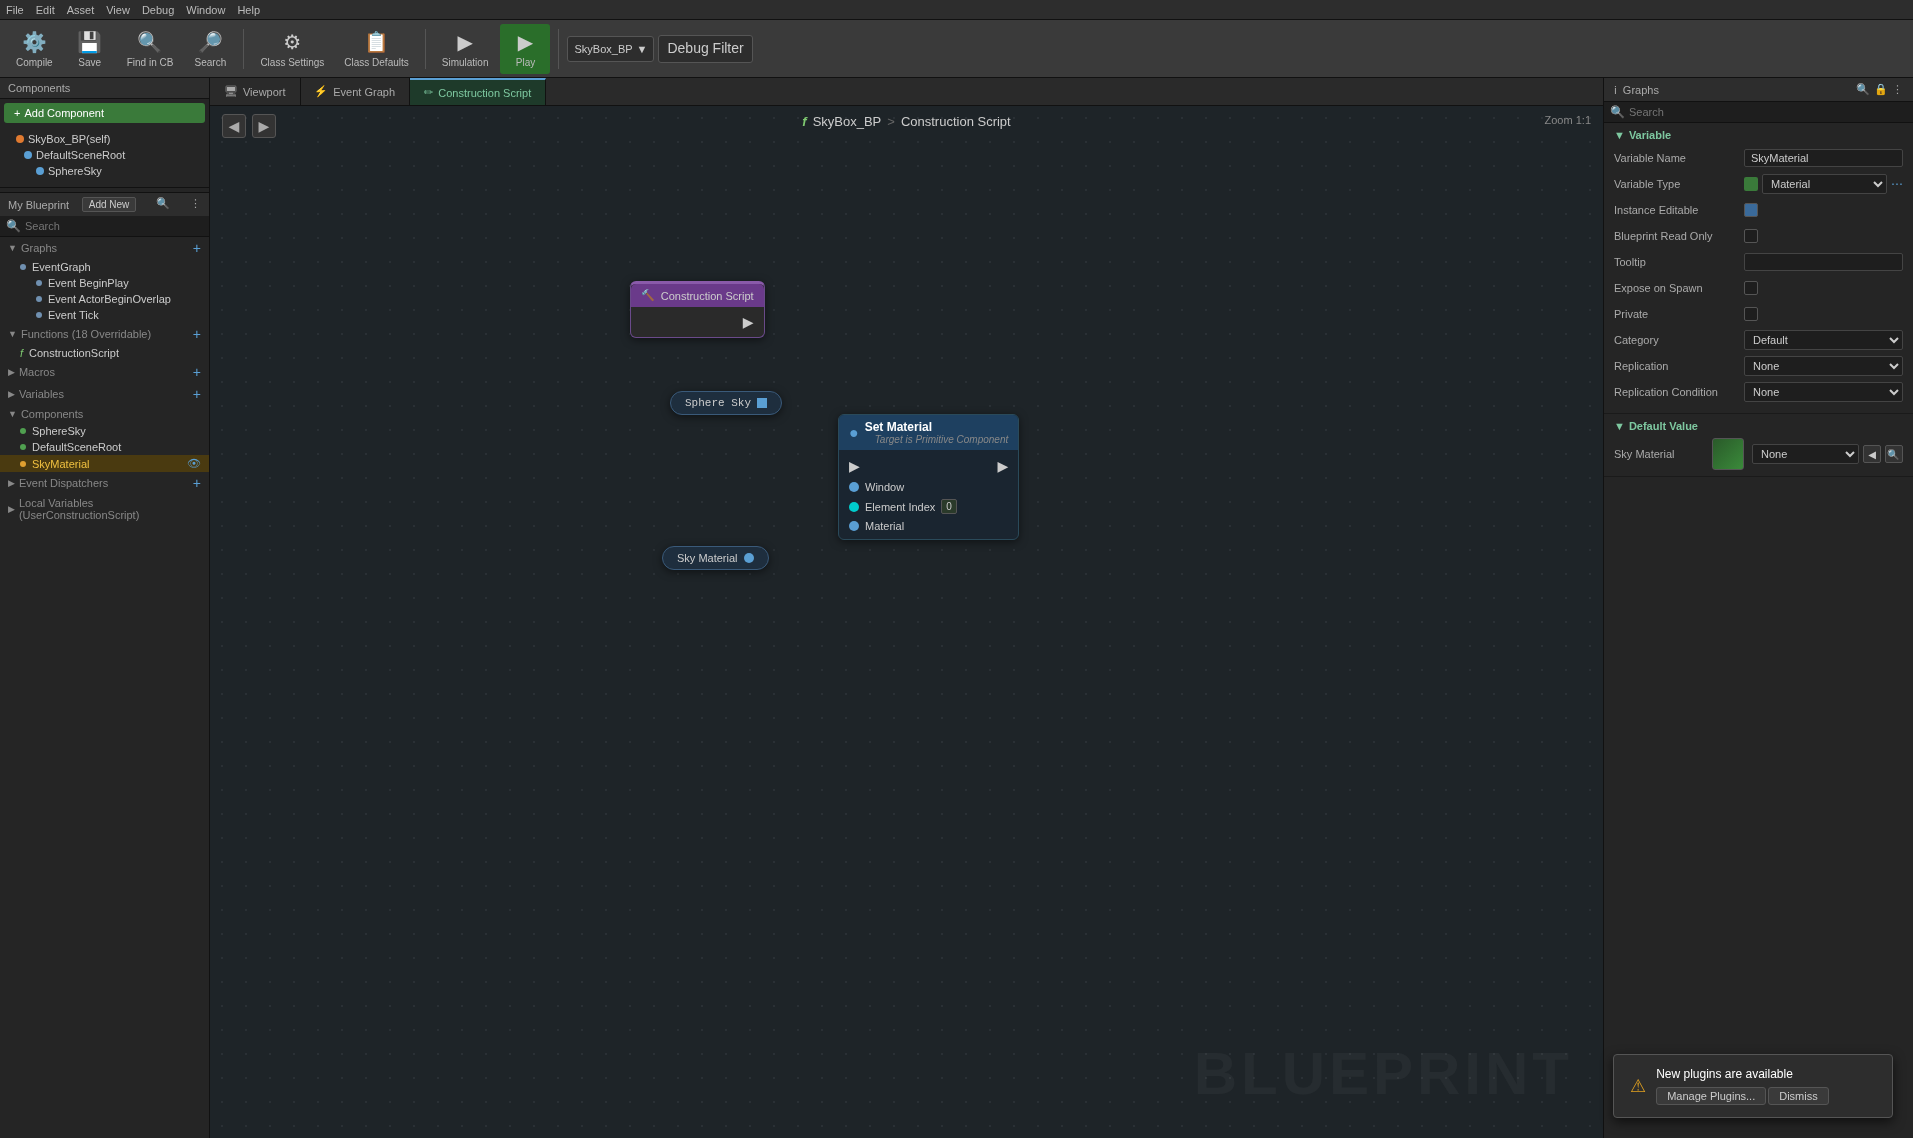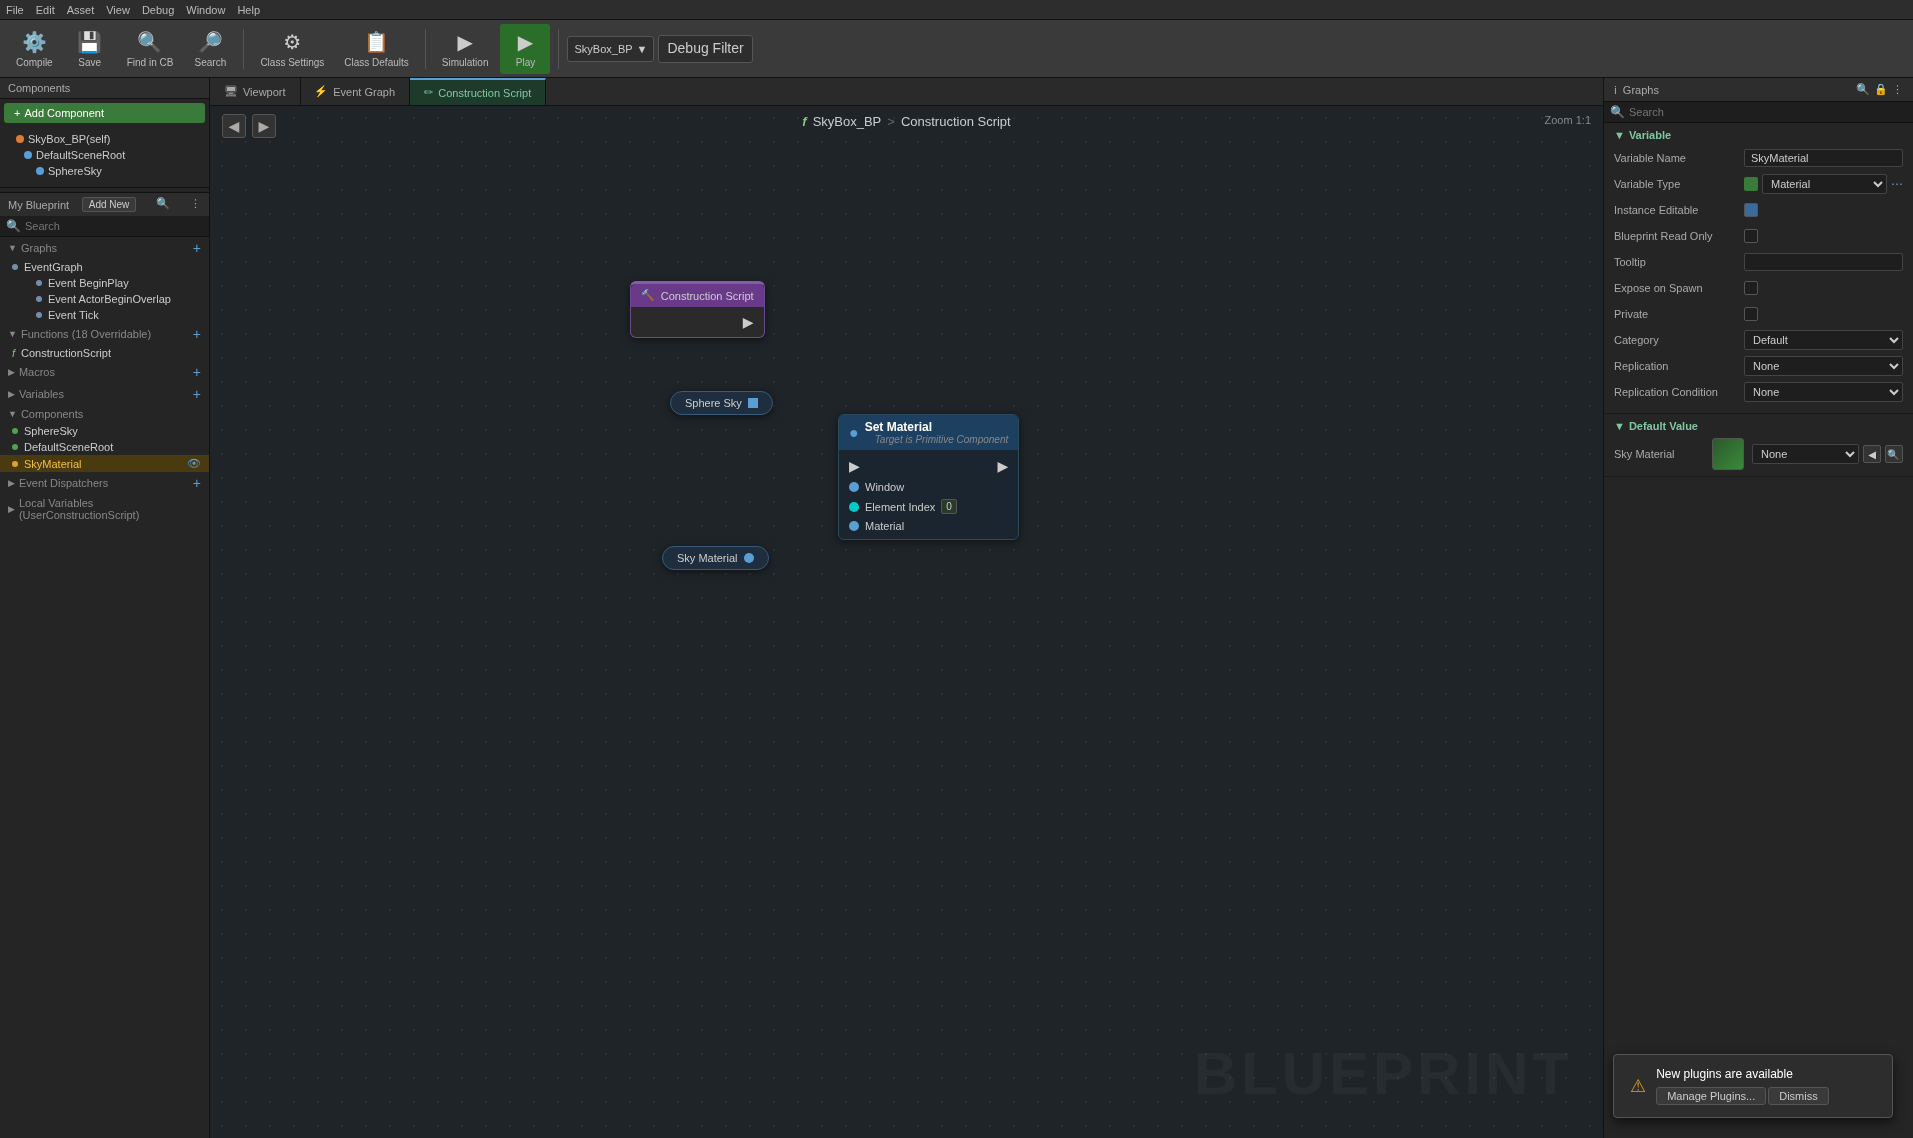--- a/index.html
+++ b/index.html
@@ -35,21 +35,21 @@
     .panel-divider { height: 1px; background: #111; margin: 4px 0; }
 
     
     .my-blueprint { background: #252525; border-top: 1px solid #111; flex: 1; overflow-y: auto; }
     .mb-header { background: #2d2d2d; padding: 4px 8px; font-size: 11px; color: #aaa; display: flex; align-items: center; justify-content: space-between; }
     .mb-search { display: flex; align-items: center; padding: 3px 6px; background: #1e1e1e; border-bottom: 1px solid #111; gap: 4px; }
     .mb-search input { background: transparent; border: none; color: #ccc; font-size: 11px; flex: 1; outline: none; }
     .section-header { padding: 3px 8px; font-size: 11px; color: #888; display: flex; align-items: center; gap: 4px; cursor: pointer; }
     .section-header .arrow { font-size: 9px; }
     .section-add { margin-left: auto; color: #5a9fd4; font-size: 14px; cursor: pointer; }
-    .bp-item { padding: 2px 8px 2px 12px; font-size: 11px; color: #ccc; cursor: pointer; display: flex; align-items: center; gap: 6px; }
+    .bp-item { padding: 2px 8px 2px 20px; font-size: 11px; color: #ccc; cursor: pointer; display: flex; align-items: center; gap: 6px; }
     .bp-item .item-dot { width: 6px; height: 6px; border-radius: 50%; background: #7090b0; }
     .bp-item.highlight { background: #4a3a10; color: #f0c040; }
     .bp-item.comp-item .item-dot { background: #50a050; }
     .eye-icon { color: #5a9fd4; margin-left: auto; }
 
     
     .center-area { flex: 1; display: flex; flex-direction: column; }
     .tab-bar { background: #2a2a2a; height: 28px; display: flex; align-items: stretch; border-bottom: 1px solid #111; }
     .tab { padding: 0 14px; display: flex; align-items: center; font-size: 11px; color: #aaa; cursor: pointer; border-right: 1px solid #111; gap: 5px; }
     .tab.active { background: #1e3a2a; color: #7ec8a0; border-top: 2px solid #5a9fd4; }
@@ -65,21 +65,21 @@
     
     .canvas-zoom { position: absolute; top: 8px; right: 12px; font-size: 11px; color: #888; }
 
     
     .canvas-nav { position: absolute; top: 8px; left: 12px; display: flex; gap: 6px; }
     .nav-arrow { background: #333; border: 1px solid #555; color: #aaa; width: 24px; height: 24px; border-radius: 3px; display: flex; align-items: center; justify-content: center; cursor: pointer; font-size: 14px; }
 
     
     .bp-node { position: absolute; border-radius: 6px; font-size: 11px; box-shadow: 0 2px 8px rgba(0,0,0,0.5); }
     .node-construction { left: 420px; top: 175px; background: #2a2a2a; border: 1px solid #6a4a8a; border-top: 3px solid #8a5aaa; min-width: 130px; }
-    .node-sphere-sky { left: 460px; top: 285px; background: #1e2e3e; border: 1px solid #3a5a7a; border-radius: 20px; padding: 5px 14px; display: flex; align-items: center; gap: 6px; }
+    .node-sphere-sky { left: 460px; top: 285px; background: #1e2e3e; border: 1px solid #3a5a7a; border-radius: 20px; padding: 5px 14px; display: flex; align-items: center; gap: 6px; font-family: Liberation Mono, monospace; }
     .node-sky-material { left: 452px; top: 440px; background: #1e2e3e; border: 1px solid #3a5a7a; border-radius: 20px; padding: 5px 14px; display: flex; align-items: center; gap: 6px; }
     .node-set-material { left: 628px; top: 308px; background: #1a2530; border: 1px solid #2a4a5a; min-width: 160px; border-radius: 6px; overflow: hidden; }
     .node-body { padding: 4px 0; }
     .node-pin { display: flex; align-items: center; padding: 3px 10px; gap: 6px; }
     .pin-dot { width: 10px; height: 10px; border-radius: 50%; flex-shrink: 0; }
     .pin-blue { background: #5a9fd4; }
     .pin-cyan { background: #00cccc; }
     .pin-label { font-size: 11px; color: #ccc; }
     .pin-badge { background: #2a3a2a; border: 1px solid #555; padding: 1px 4px; font-size: 10px; color: #ccc; border-radius: 2px; }
 

